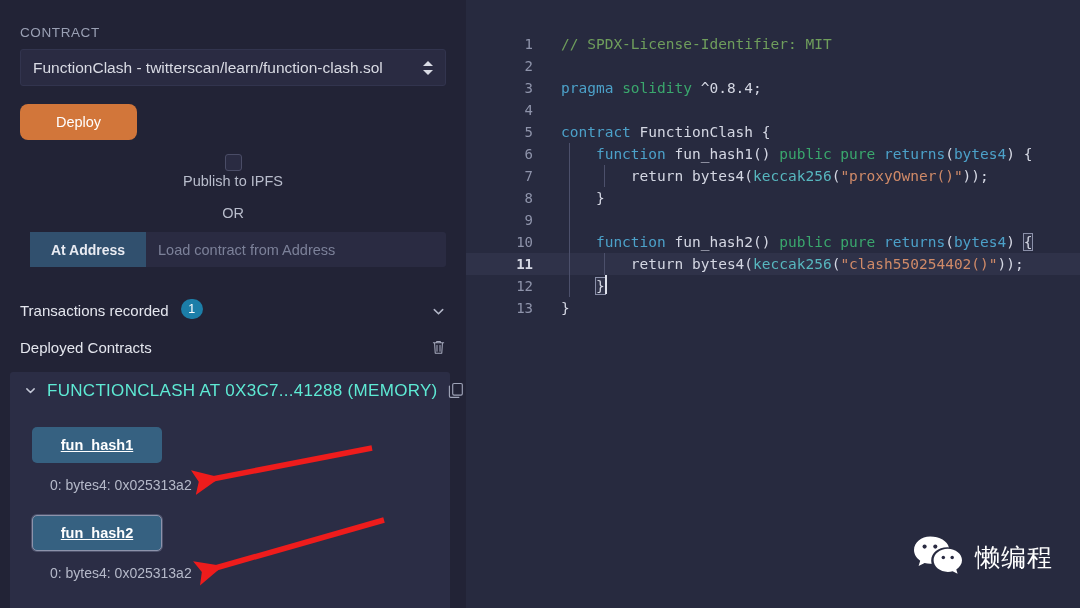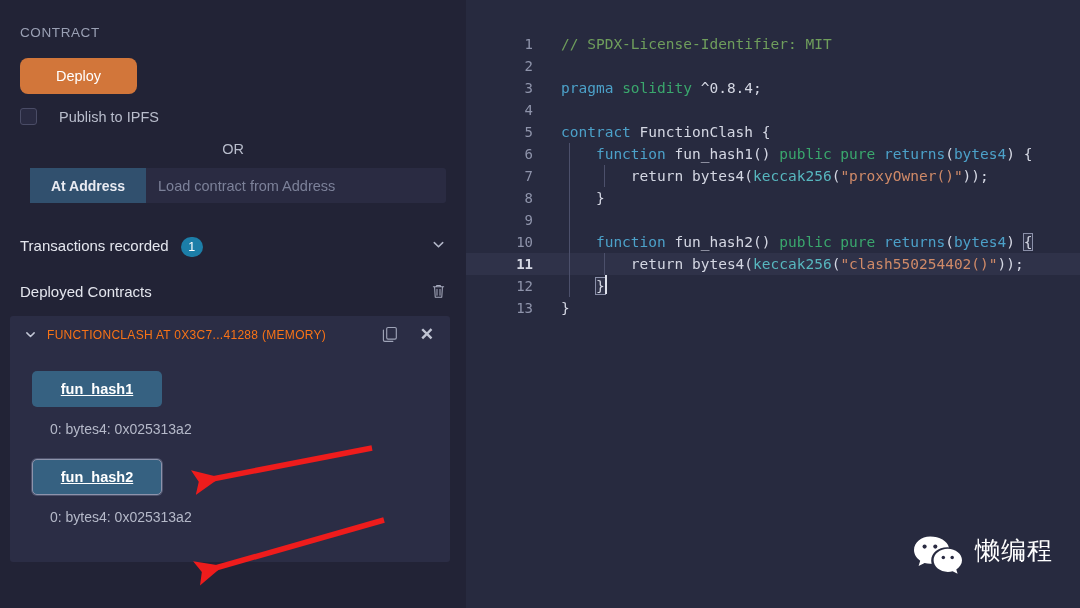--- a/index.html
+++ b/index.html
@@ -106,21 +106,22 @@
     display: flex;
     align-items: center;
     justify-content: center;
     padding: 0;
   }
 
   .ipfs-row {
     margin-top: 14px;
     display: flex;
     align-items: center;
-    gap: 22px;
+    gap: 2px;
+    flex-direction: column;
   }
   .checkbox {
     width: 17px;
     height: 17px;
     border: 1px solid #4a4c66;
     border-radius: 3px;
     background: #2a2b42;
     box-sizing: border-box;
   }
   .ipfs-label {
@@ -164,23 +165,23 @@
     font-size: 14.5px;
     padding: 0 12px;
     font-family: "Liberation Sans", sans-serif;
     outline: none;
   }
   .at-address-input::placeholder {
     color: #7c8199;
   }
 
   .tx-recorded-row {
-    margin-top: 34px;
-    display: flex;
-    align-items: flex-start;
+    margin-top: 26px;
+    display: flex;
+    align-items: flex-end;
     height: 26px;
   }
   .tx-recorded-label {
     color: #e4e6ee;
     font-size: 15px;
   }
   .tx-badge {
     margin-left: 12px;
     min-width: 22px;
     height: 20px;
@@ -235,22 +236,22 @@
     height: 37px;
     padding: 0 16px 0 14px;
     gap: 10px;
   }
   .card-caret {
     color: #c3c7d6;
     display: flex;
     align-items: center;
   }
   .card-title {
-    color: #f97316;
-    font-size: 12px;
+    color: #5eead4;
+    font-size: 17px;
     letter-spacing: 0.3px;
     flex: 1;
     white-space: nowrap;
   }
   .copy-icon {
     color: #9fa4b8;
     display: flex;
     align-items: center;
     cursor: pointer;
   }
@@ -378,39 +379,44 @@
     height: 19px;
     background: #dfe2ec;
   }
 
   
   .watermark {
     position: absolute;
     right: 27px;
     bottom: 28px;
     display: flex;
+    align-items: center;
     gap: 11px;
   }
   .wechat-icon { display: block; }
   .watermark-text {
     color: #ffffff;
     font-size: 25px;
     font-family: "DejaVu Sans", sans-serif;
     letter-spacing: 1px;
   }
 </style>
 </head>
 <body>
 
 <div class="app">
 
   <div class="deploy-panel">
 
     <div class="field-label">CONTRACT</div>
 
+    <div class="contract-select">
+      <span class="contract-select-text">FunctionClash - twitterscan/learn/function-clash.sol</span>
+      <span class="spinner-icon"></span>
+    </div>
 
     <button class="deploy-btn" style="background: rgb(210, 118, 58);">Deploy</button>
 
     <div class="ipfs-row">
       <span class="checkbox"></span>
       <span class="ipfs-label">Publish to IPFS</span>
     </div>
 
     <div class="or-row">OR</div>
 

